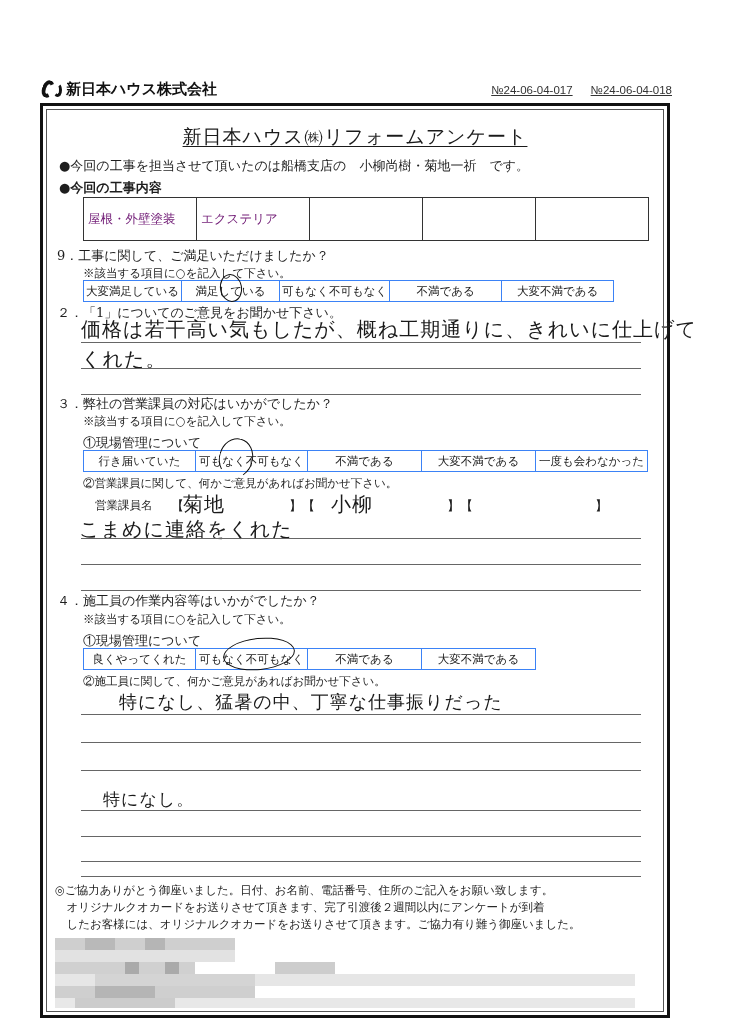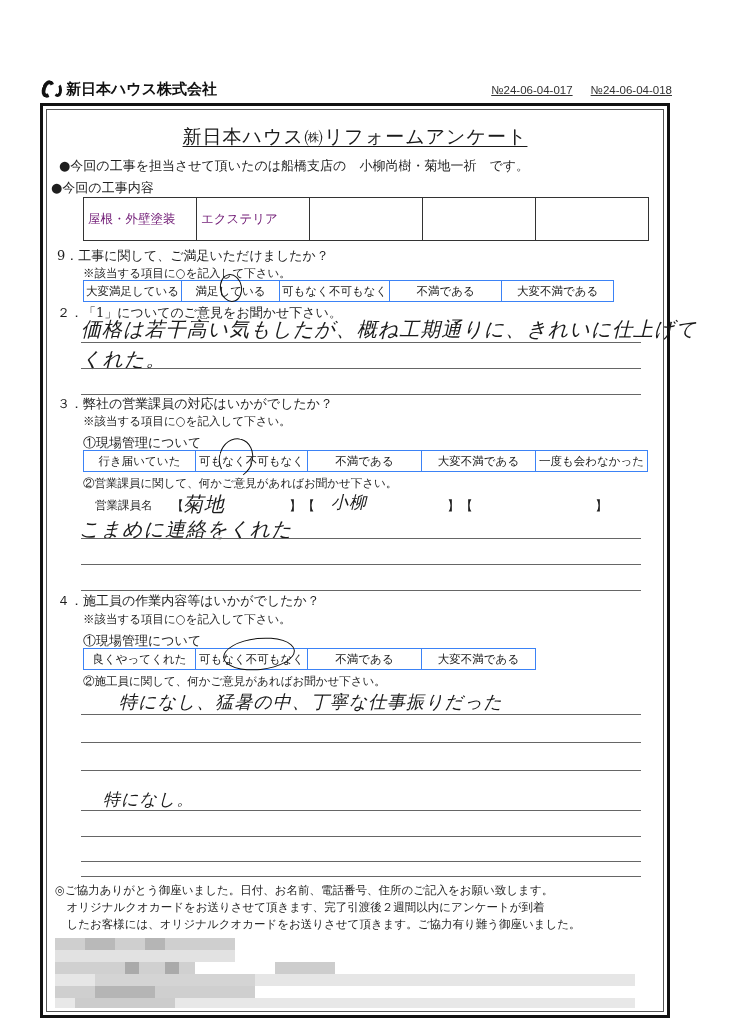--- a/index.html
+++ b/index.html
@@ -25,21 +25,21 @@
   .small { font-size: 11.5px; }
 
   table.opts { position: absolute; border-collapse: collapse; font-size: 11.5px; }
   table.opts td { border: 1px solid #3b82f6; text-align: center; height: 21px; padding: 0 2px; white-space: nowrap; color: #222; }
 
   table.work { position: absolute; border-collapse: collapse; font-size: 12.5px; }
   table.work td { border: 1px solid #333; height: 43px; padding: 0 4px; width: 113px; white-space: nowrap; color: #701a75; }
 
   .rule { position: absolute; height: 1px; background: #666; }
 
-  .hand { position: absolute; font-family: "DejaVu Sans", "Liberation Sans", sans-serif; color: #1a1a1a; white-space: nowrap; font-style: italic; letter-spacing: 1px; }
+  .hand { position: absolute; font-family: "DejaVu Sans", "Liberation Sans", sans-serif; color: #1a1a1a; white-space: nowrap; letter-spacing: 1px; }
 
   .circle { position: absolute; border: 1.4px solid #111; border-radius: 50%; }
 
   .blur-block { position: absolute; }
   .blur-block div { position: absolute; background: #c8c8c8; }
 </style>
 </head>
 <body>
 
 <div class="logo">
@@ -54,21 +54,21 @@
   <span>№24-06-04-018</span>
 </div>
 
 <div class="frame">
 
   <div class="title">
     <span>新日本ハウス㈱リフォームアンケート</span>
   </div>
 
   <div class="line-text" style="left:16px; top:51px;">●今回の工事を担当させて頂いたのは船橋支店の　小柳尚樹・菊地一祈　です。</div>
-  <div class="line-text" style="left:8px; top:73px;">●今回の工事内容</div>
+  <div class="line-text" style="left:16px; top:73px;font-weight:bold;">●今回の工事内容</div>
 
   <table class="work" style="left:40px; top:91px;">
     <tbody>
         <tr>
       <td>屋根・外壁塗装</td>
       <td>エクステリア</td>
       <td></td>
       <td></td>
       <td></td>
     </tr>
@@ -111,21 +111,21 @@
     </tr>
   </tbody>
     </table>
   <div class="circle" style="left:176px; top:332px; width:34px; height:40px; transform:rotate(15deg); border-bottom-color:transparent;"></div>
 
   <div class="line-text small" style="left:40px; top:370px;">②営業課員に関して、何かご意見があればお聞かせ下さい。</div>
   <div class="line-text small" style="left:52px; top:392px;">営業課員名</div>
   <div class="line-text" style="left:128px; top:391px;">【</div>
   <div class="hand" style="left:140px; top:385px; font-size:20px;">菊地</div>
   <div class="line-text" style="left:246px; top:391px;">】【</div>
-  <div class="hand" style="left:288px; top:385px; font-size:17px;">小柳</div>
+  <div class="hand" style="left:288px; top:385px; font-size:20px;">小柳</div>
   <div class="line-text" style="left:404px; top:391px;">】【</div>
   <div class="line-text" style="left:552px; top:391px;">】</div>
   <div class="hand" style="left:36px; top:410px; font-size:20px;">こまめに連絡をくれた</div>
   <div class="rule" style="left:38px; top:432px; width:560px;"></div>
   <div class="rule" style="left:38px; top:458px; width:560px;"></div>
   <div class="rule" style="left:38px; top:484px; width:560px;"></div>
 
   <div class="line-text" style="left:14px; top:486px;">４．施工員の作業内容等はいかがでしたか？</div>
   <div class="line-text small" style="left:40px; top:506px;">※該当する項目に○を記入して下さい。</div>
   <div class="line-text" style="left:40px; top:526px;">①現場管理について</div>

